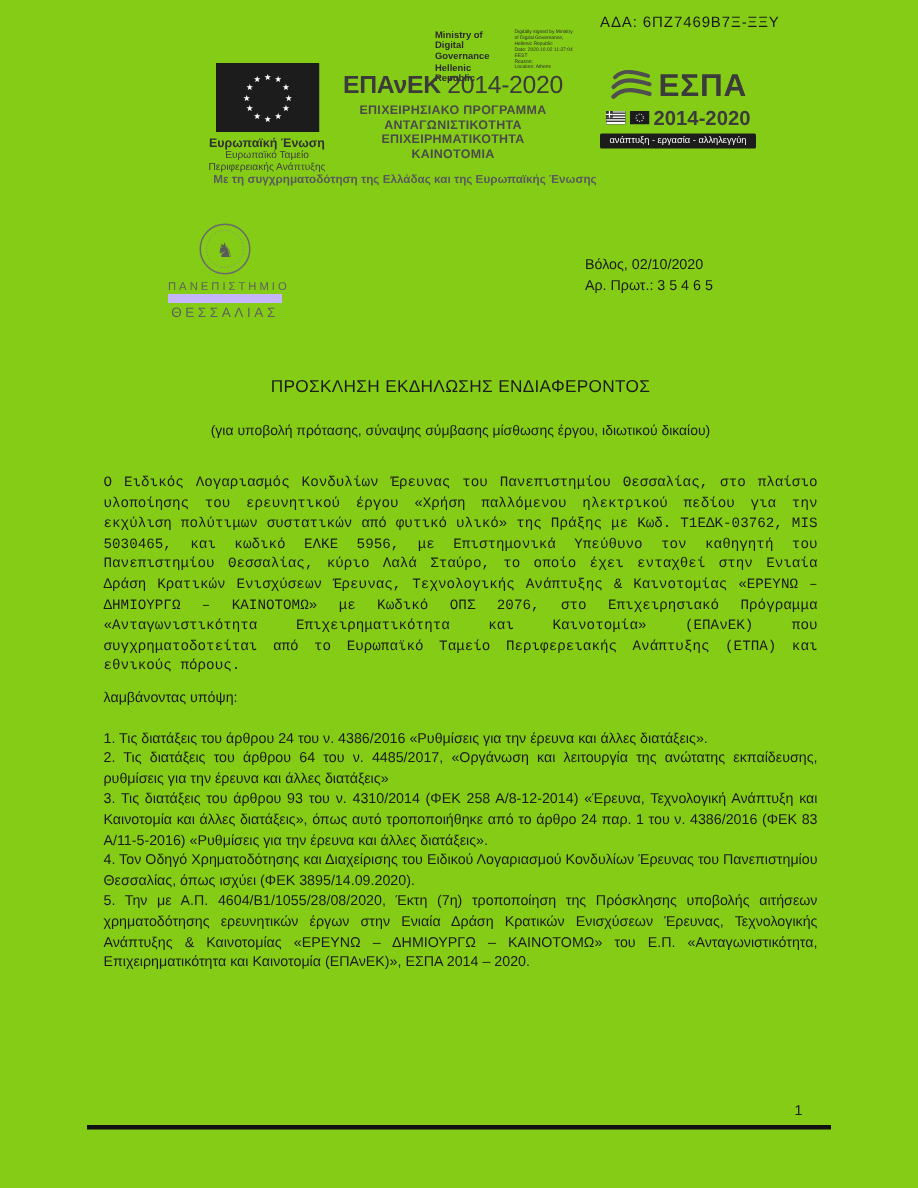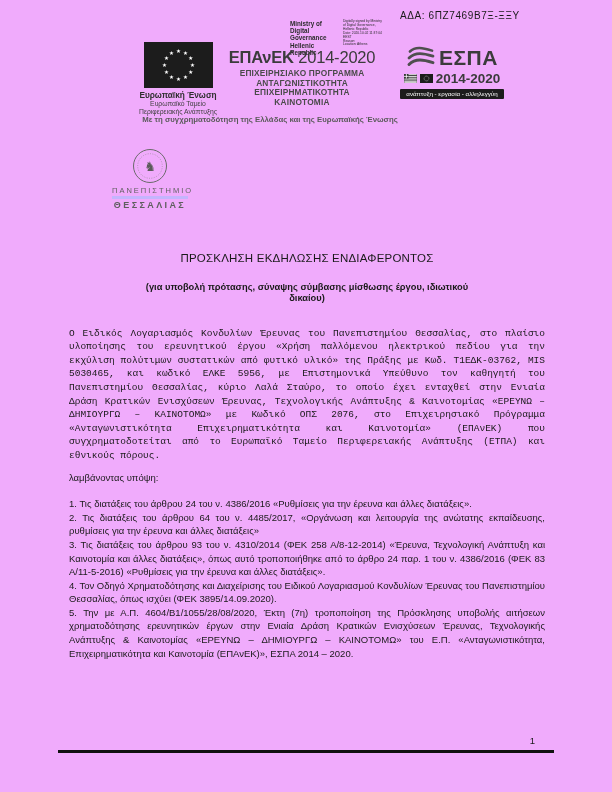--- a/index.html
+++ b/index.html
@@ -1,19 +1,19 @@
 <!DOCTYPE html>
 <html><head>
 <meta charset="utf-8">
 <style>
   html,body{margin:0;padding:0;background:#888;}
   .page{
     position:relative;
     width:612px;height:792px;
-    background:#f0abfc;
+    background:#84cc16;
     font-family:"Liberation Sans", sans-serif;
     color:#1a1a1a;
     overflow:hidden;
   }
   
   .ada{position:absolute;left:400px;top:10px;font-size:10px;letter-spacing:.6px;color:#1a1a1a;white-space:nowrap;}
 
   
   .stamp{position:absolute;left:290px;top:20px;display:flex;gap:5px;color:#2b2b2b;}
   .stamp-left{font-size:6.3px;font-weight:bold;line-height:7.2px;width:48px;}
@@ -36,30 +36,30 @@
   .espa-name{font-size:21px;font-weight:800;letter-spacing:.5px;}
   .espa-years-row{display:flex;align-items:center;justify-content:center;gap:3px;margin-top:1px;}
   .espa-years{font-size:13.5px;font-weight:bold;}
   .espa-bar{margin-top:3px;background:#1c1c1c;color:#fff;font-size:6.2px;line-height:10px;height:10px;border-radius:1px;}
 
   .cofund{position:absolute;left:0;top:115px;width:540px;text-align:center;font-size:7.8px;font-weight:bold;color:#5a5a5a;}
 
   
   .uni{position:absolute;left:112px;top:148px;width:76px;text-align:center;color:#5f5f5f;}
   .uni-seal{display:block;margin:0 auto;}
-  .uni-l1{font-size:7.5px;letter-spacing:2px;border-bottom:3px solid #c4b5fd;padding-bottom:1px;margin-top:2px;white-space:nowrap;}
-  .uni-l2{font-size:9px;letter-spacing:2.4px;margin-top:1px;white-space:nowrap;font-weight:bold;}
+  .uni-l1{font-size:7.5px;letter-spacing:2px;border-bottom:6px solid #c4b5fd;padding-bottom:1px;margin-top:2px;white-space:nowrap;}
+  .uni-l2{font-size:9px;letter-spacing:2.4px;margin-top:1px;white-space:nowrap;}
 
   
   .proto{position:absolute;left:390px;top:170px;font-size:9.5px;line-height:14px;color:#1a1a1a;}
 
   
   .doc-body{position:absolute;left:69px;top:252px;width:476px;font-size:9.5px;line-height:13.6px;}
   .doc-title{font-size:11.5px;font-weight:normal;text-align:center;letter-spacing:.2px;}
-  .doc-subtitle{margin:16px auto 0 auto;width:356px;text-align:center;font-size:9.3px;line-height:11.5px;font-weight:bold;}
+  .doc-subtitle{margin:16px auto 0 auto;width:356px;text-align:center;font-size:9.3px;line-height:11.5px;}
   .intro{margin-top:22px;text-align:justify;font-family:Liberation Mono, monospace;}
   .considering{margin-top:8px;}
   .cons-list{margin-top:13px;}
   .cons-item{text-align:justify;}
 
   
   .page-num{position:absolute;left:0;top:735px;width:535px;text-align:right;font-size:9.5px;}
   .footer-rule{position:absolute;left:58px;top:750px;width:496px;height:2.5px;background:#111;}
 </style>
 </head>
@@ -161,20 +161,24 @@
   <div class="uni">
     <svg class="uni-seal" width="36" height="36" viewBox="0 0 36 36" xmlns="http://www.w3.org/2000/svg">
       <circle cx="18" cy="18" r="16.5" fill="none" stroke="#6a6a6a" stroke-width="1"></circle>
       <circle cx="18" cy="18" r="12.3" fill="none" stroke="#8a8a8a" stroke-width="0.6" stroke-dasharray="1 1.4"></circle>
       <text x="18" y="23" text-anchor="middle" font-size="13" fill="#5a5a5a" font-family="DejaVu Sans, sans-serif">♞</text>
     </svg>
     <div class="uni-l1">ΠΑΝΕΠΙΣΤΗΜΙΟ</div>
     <div class="uni-l2">ΘΕΣΣΑΛΙΑΣ</div>
   </div>
 
+  <div class="proto">
+    <div>Βόλος, 02/10/2020</div>
+    <div>Αρ. Πρωτ.:  3 5 4 6 5</div>
+  </div>
 
   <div class="doc-body">
     <div class="doc-title">ΠΡΟΣΚΛΗΣΗ ΕΚΔΗΛΩΣΗΣ ΕΝΔΙΑΦΕΡΟΝΤΟΣ</div>
     <div class="doc-subtitle">(για υποβολή πρότασης, σύναψης σύμβασης μίσθωσης έργου, ιδιωτικού δικαίου)</div>
     <div class="intro">Ο Ειδικός Λογαριασμός Κονδυλίων Έρευνας του Πανεπιστημίου Θεσσαλίας, στο πλαίσιο υλοποίησης του ερευνητικού έργου «Χρήση παλλόμενου ηλεκτρικού πεδίου για την εκχύλιση πολύτιμων συστατικών από φυτικό υλικό» της Πράξης με Κωδ. Τ1ΕΔΚ-03762, MIS 5030465, και κωδικό ΕΛΚΕ 5956, με Επιστημονικά Υπεύθυνο τον καθηγητή του Πανεπιστημίου Θεσσαλίας, κύριο Λαλά Σταύρο, το οποίο έχει ενταχθεί στην Ενιαία Δράση Κρατικών Ενισχύσεων Έρευνας, Τεχνολογικής Ανάπτυξης &amp; Καινοτομίας «ΕΡΕΥΝΩ – ΔΗΜΙΟΥΡΓΩ – ΚΑΙΝΟΤΟΜΩ» με Κωδικό ΟΠΣ 2076, στο Επιχειρησιακό Πρόγραμμα «Ανταγωνιστικότητα Επιχειρηματικότητα και Καινοτομία» (ΕΠΑνΕΚ) που συγχρηματοδοτείται από το Ευρωπαϊκό Ταμείο Περιφερειακής Ανάπτυξης (ΕΤΠΑ) και εθνικούς πόρους.</div>
     <div class="considering">λαμβάνοντας υπόψη:</div>
     <div class="cons-list">
       <div class="cons-item">1. Τις διατάξεις του άρθρου 24 του ν. 4386/2016 «Ρυθμίσεις για την έρευνα και άλλες διατάξεις».</div>
       <div class="cons-item">2. Τις διατάξεις του άρθρου 64 του ν. 4485/2017, «Οργάνωση και λειτουργία της ανώτατης εκπαίδευσης, ρυθμίσεις για την έρευνα και άλλες διατάξεις»</div>
       <div class="cons-item">3. Τις διατάξεις του άρθρου 93 του ν. 4310/2014 (ΦΕΚ 258 Α/8-12-2014) «Έρευνα, Τεχνολογική Ανάπτυξη και Καινοτομία και άλλες διατάξεις», όπως αυτό τροποποιήθηκε από το άρθρο 24 παρ. 1 του ν. 4386/2016 (ΦΕΚ 83 Α/11-5-2016) «Ρυθμίσεις για την έρευνα και άλλες διατάξεις».</div>

